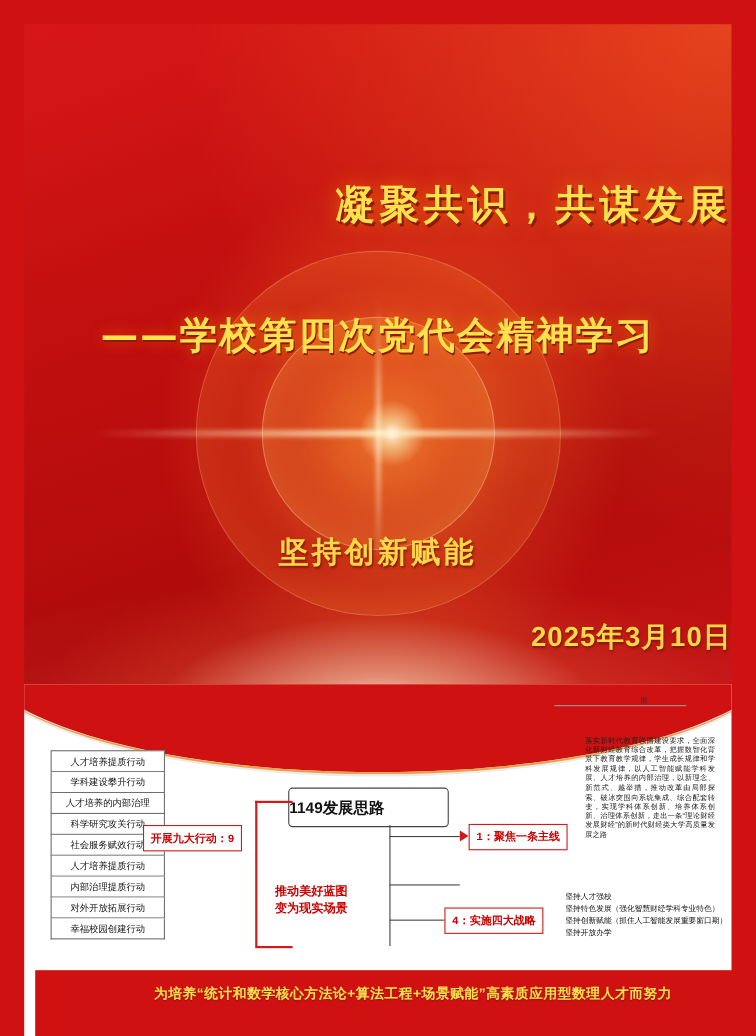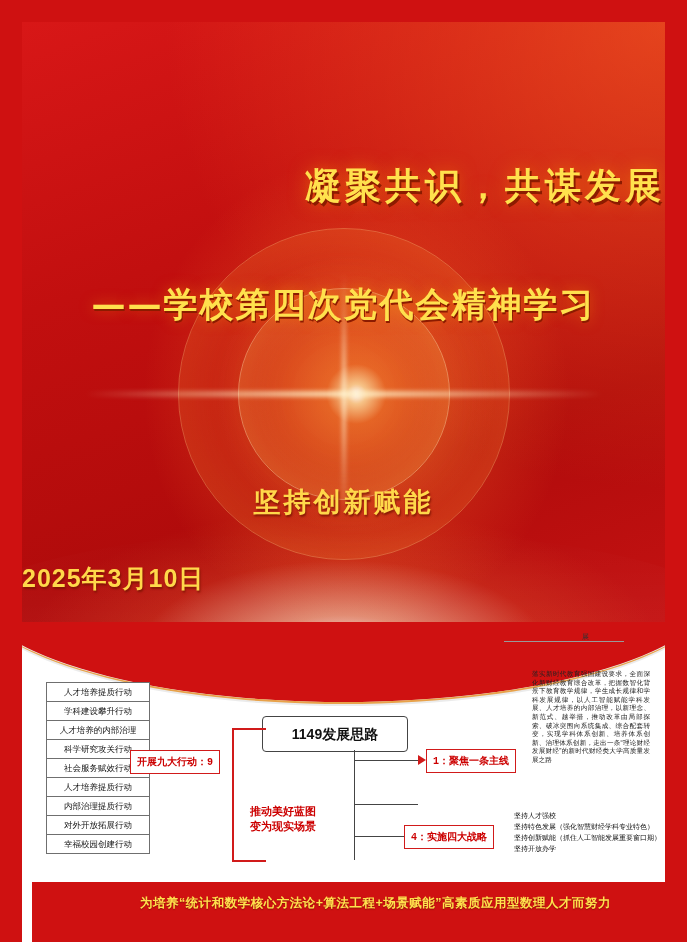--- a/index.html
+++ b/index.html
@@ -75,21 +75,21 @@
     text-shadow:1px 2px 0 #8c1b00, 0 0 14px rgba(255,160,0,0.5);
     font-family:"DejaVu Sans","Liberation Sans",sans-serif;
   }
   .org{
     position:absolute;top:462px;left:0;width:100%;
     text-align:center;font-size:27px;font-weight:bold;letter-spacing:3px;
     color:#ffd84a;text-shadow:1px 2px 2px rgba(120,20,0,0.8);
   }
   .date{
     position:absolute;top:540px;left:0;width:100%;
-    text-align:left;font-size:25px;font-weight:bold;letter-spacing:1px;
+    text-align:right;font-size:25px;font-weight:bold;letter-spacing:1px;
     color:#ffd84a;text-shadow:1px 2px 2px rgba(120,20,0,0.8);
   }
 
   
   .panel{
     position:absolute;left:22px;top:622px;width:643px;height:322px;
     background:#ffffff;
     overflow:hidden;
   }
   .panel .arc{
@@ -130,21 +130,21 @@
     position:absolute;
     border:1.5px solid #d11a1a;
     background:#fff;
     font-size:10px;font-weight:bold;color:#c00;
     padding:4px 6px;white-space:nowrap;font-family:Liberation Mono, monospace;
   }
   .center-box{
     position:absolute;left:240px;top:94px;
     width:144px;height:34px;line-height:34px;
     border:1.5px solid #444;border-radius:4px;
-    text-align:center;font-size:14px;font-weight:bold;color:#111;
+    text-align:left;font-size:14px;font-weight:bold;color:#111;
     background:#fff;
   }
   .vline{
     position:absolute;background:#444;width:1px;
   }
   .hline{
     position:absolute;background:#444;height:1px;
   }
   .red-note{
     position:absolute;left:196px;top:182px;width:130px;

